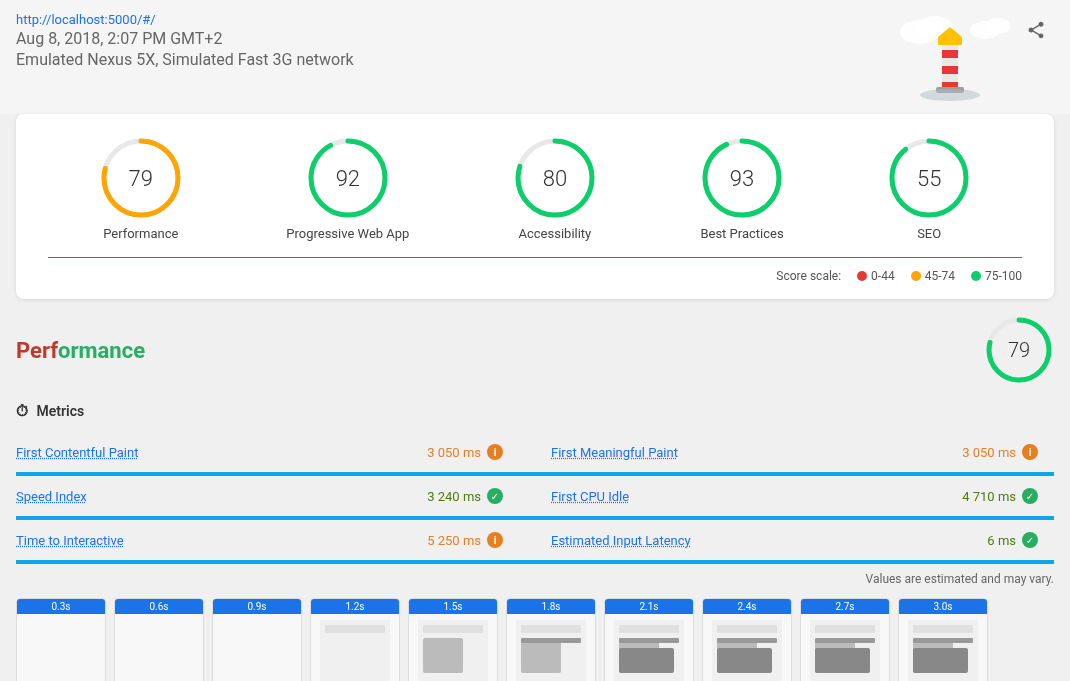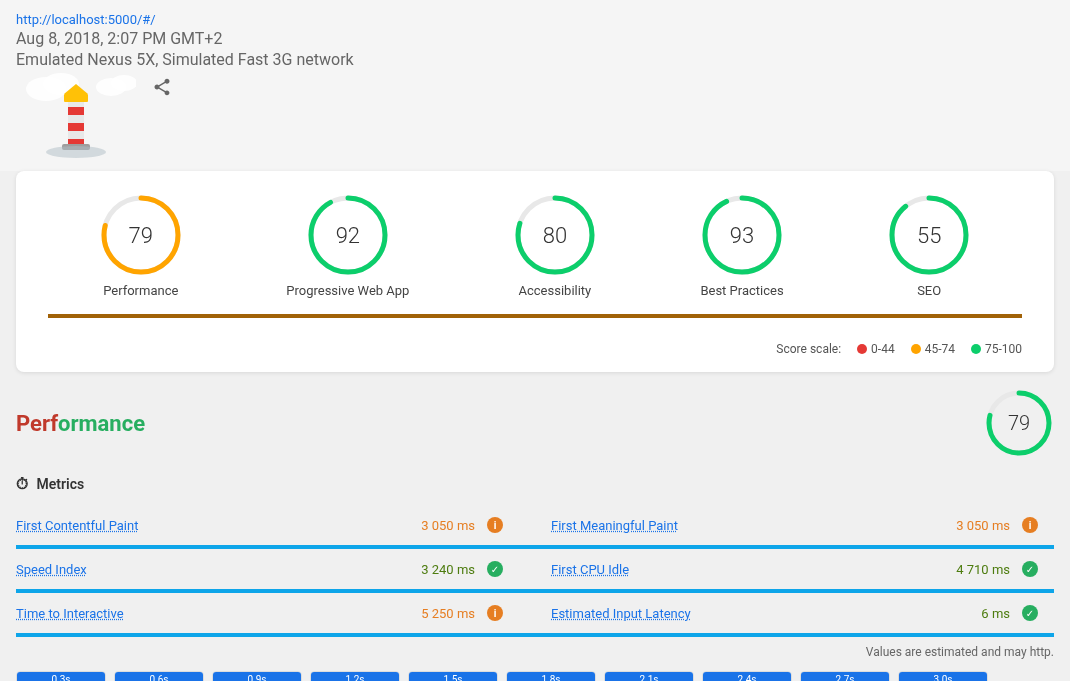--- a/index.html
+++ b/index.html
@@ -8,21 +8,20 @@
       background: #f0f0f0;
       color: #333;
       font-size: 14px;
     }
     .top-bar {
       background: #f5f5f5;
       padding: 12px 16px;
       display: flex;
       align-items: flex-start;
       justify-content: space-between;
-      flex-direction: column;
     }
     .top-bar-info { display: flex; flex-direction: column; }
     .url-link { color: #1a73e8; text-decoration: none; font-size: 13px; }
     .meta-text { color: #666; font-size: 16px; margin-top: 2px; }
     .share-btn {
       background: none;
       border: none;
       cursor: pointer;
       padding: 8px;
       color: #666;
@@ -84,22 +83,22 @@
       color: #444;
       text-align: center;
     }
     .score-scale {
       display: flex;
       align-items: center;
       justify-content: flex-end;
       gap: 16px;
       font-size: 12px;
       color: #555;
-      border-top: 4px solid #a16207;
-      padding-top: 24px;
+      border-top: 1px solid #a16207;
+      padding-top: 11px;
     }
     .scale-item { display: flex; align-items: center; gap: 4px; }
     .dot {
       width: 10px; height: 10px;
       border-radius: 50%;
       display: inline-block;
     }
 
     
     .perf-section {
@@ -164,21 +163,21 @@
     .metric-row:nth-child(odd) { padding-right: 32px; }
     .metric-row:nth-child(even) { padding-left: 16px; }
     .metric-name {
       color: #1a73e8;
       font-size: 13px;
       text-decoration: underline dotted;
     }
     .metric-value-group {
       display: flex;
       align-items: center;
-      gap: 12px;
+      gap: 6px;
       text-align: right;
     }
     .metric-value-orange { color: #e67e22; font-size: 13px; }
     .metric-value-green { color: #4d7c0f; font-size: 13px; }
     .info-icon {
       width: 16px; height: 16px;
       border-radius: 50%;
       display: inline-flex;
       align-items: center;
       justify-content: center;
@@ -415,21 +414,21 @@
     </div>
       <div class="metric-row" style="padding-left: 16px;">
       <span class="metric-name">Estimated Input Latency</span>
       <div class="metric-value-group">
         <span class="metric-value-green">6 ms</span>
         <span class="check-icon">✓</span>
       </div>
     </div>
     </div>
 
-  <div class="values-note">Values are estimated and may http.</div>
+  <div class="values-note">Values are estimated and may vary.</div>
 
   <div class="filmstrip" id="filmstrip">
   <div class="film-frame">
     <div class="film-timestamp">0.3s</div>
     <div class="film-screen">
       <svg width="70" height="68" viewBox="0 0 70 68">
         <rect x="0" y="0" width="70" height="68" fill="#f8f8f8"></rect>
       </svg>
     </div>
   </div>

